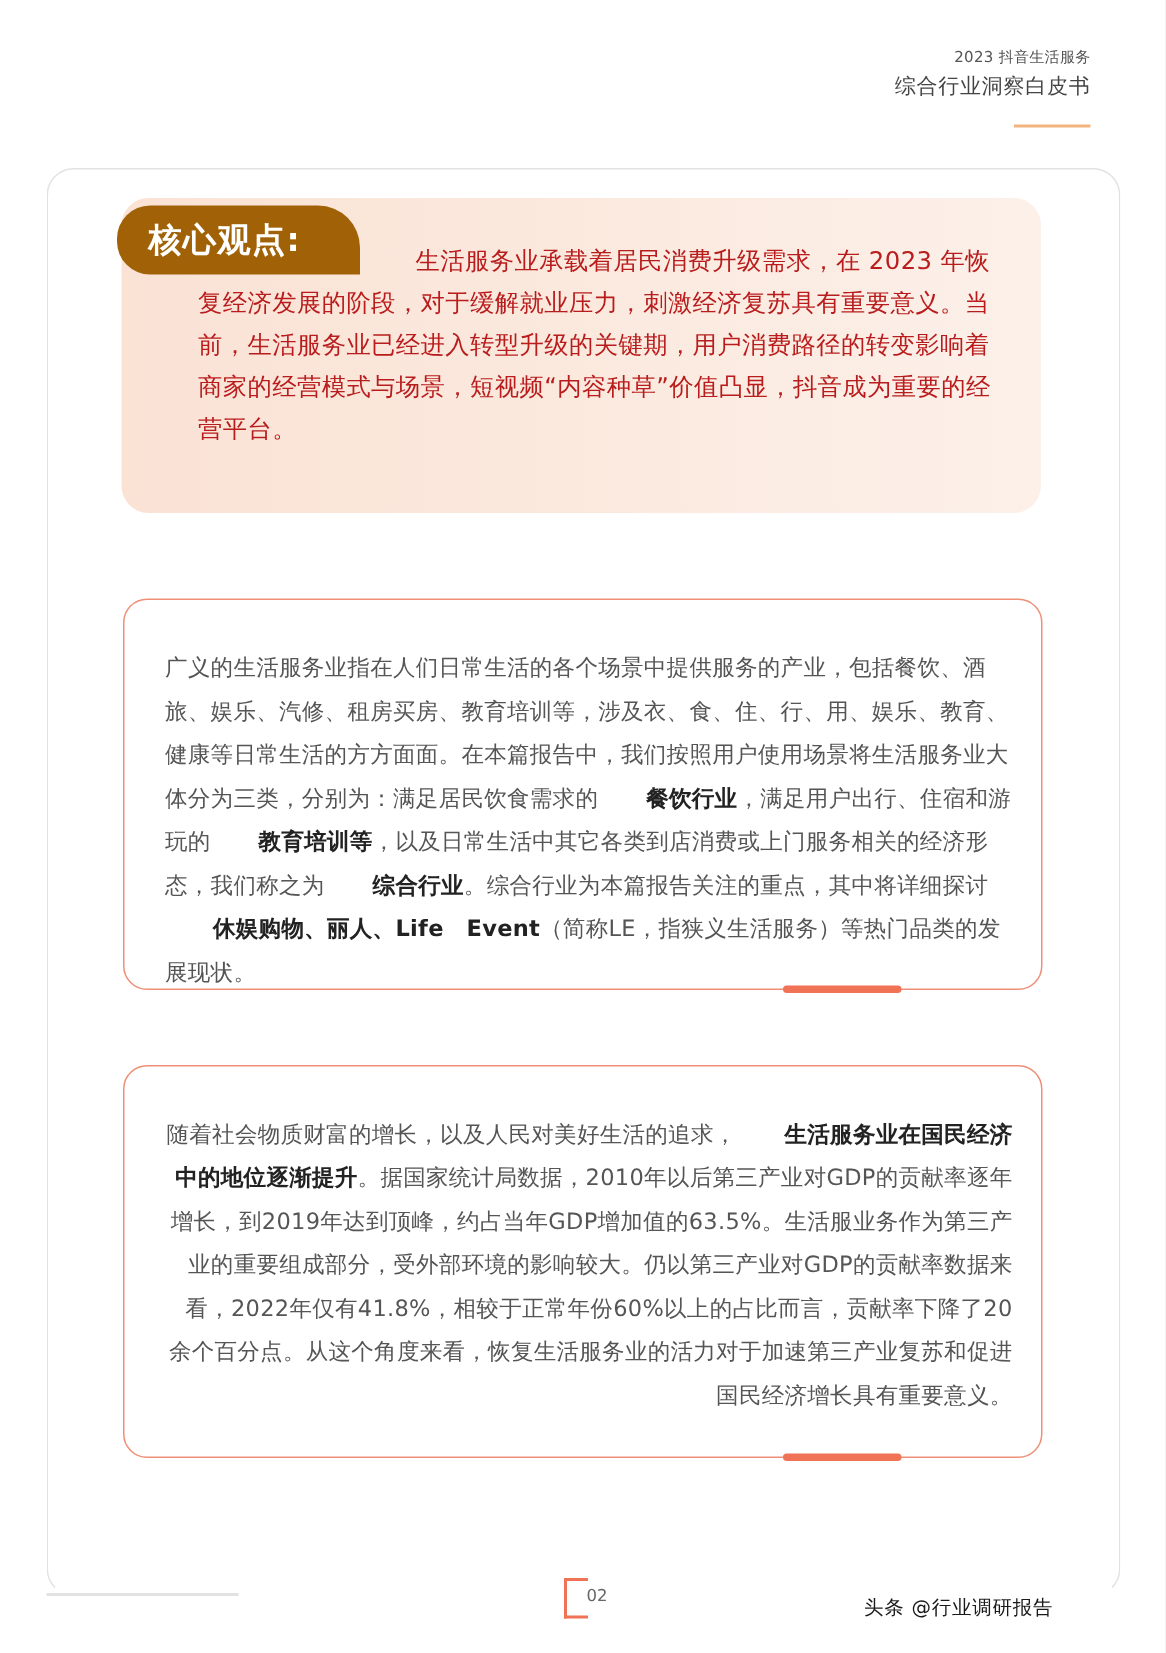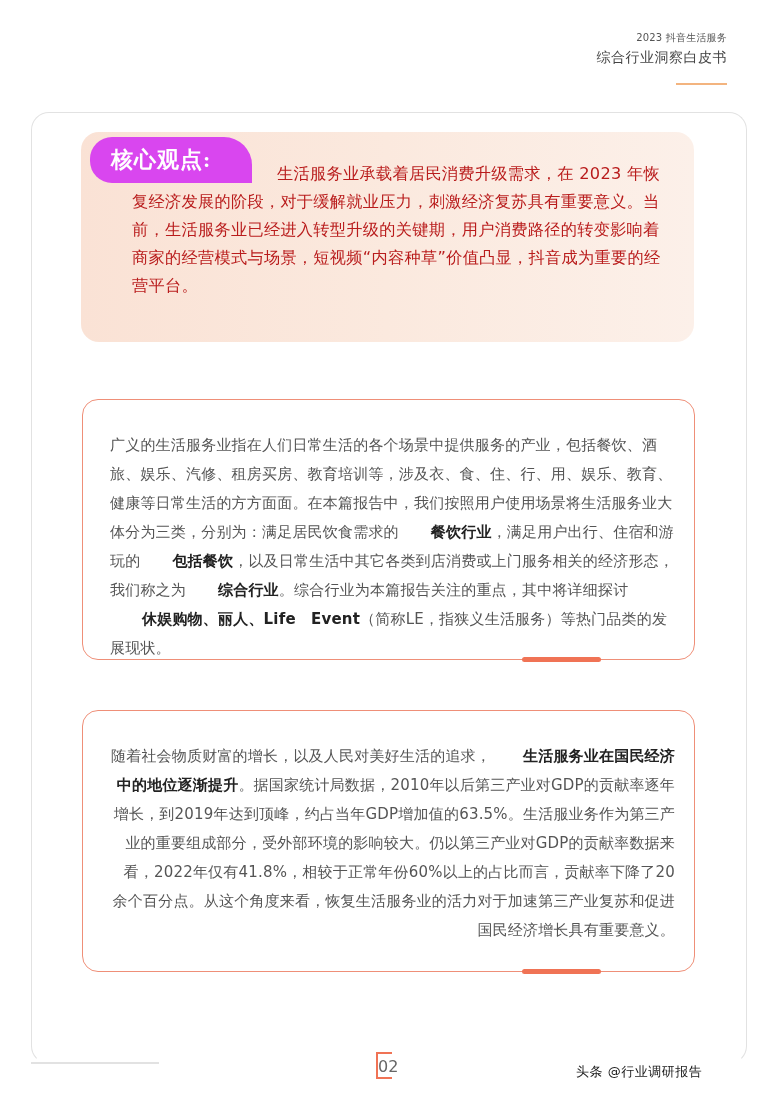--- a/index.html
+++ b/index.html
@@ -17,24 +17,23 @@
     border:1.5px solid #e2e2e2; border-radius:18px; border-bottom-color:transparent;
   }
   .frame-bottom-left { position:absolute; left:31px; top:1062px; width:128px; height:1.5px; background:#e2e2e2; }
 
   .core {
     position:absolute; left:81px; top:132px; width:613px; height:210px;
     border-radius:18px;
     background:linear-gradient(90deg,#fae2d5 0%,#fbe9de 50%,#fcf0e9 100%);
   }
   .core-tag {
-    position:absolute; left:90px; top:137px; width:162px; height:46px;
-    background:#d946ef; border-radius:22px 22px 0 22px;
+    position:absolute; left:78px; top:137px; width:162px; height:46px;
+    background:#a16207; border-radius:22px 22px 0 22px;
     border-top-right-radius:28px;
-    font-family:Liberation Serif, serif;
   }
   .core-tag span {
     position:absolute; left:21px; top:8px; font-size:22px; font-weight:bold; color:#ffffff; letter-spacing:1px;
   }
   .core-text {
     position:absolute; left:132px; top:160px; width:530px; font-size:16.2px; line-height:28px; color:#b91c1c;
     text-indent:145px; letter-spacing:0.3px;
   }
 
   .card {
@@ -42,21 +41,21 @@
   }
   .card1 { top:399px; height:259px; }
   .card2 { top:710px; height:260px;text-align:right; }
   .card .accent { position:absolute; left:439px; bottom:-3px; width:79px; height:5px; background:#f07355; border-radius:3px; }
   .card-text {
     position:absolute; left:27px; top:31px; width:565px; font-size:15px; line-height:29px; color:#555; letter-spacing:0.2px;
   }
   .card-text b { color:#222; font-weight:bold;margin-left:32px; }
 
   .page-num { position:absolute; left:376px; top:1052px; width:14px; height:23px; border:2px solid #f07355; border-right:none; }
-  .page-num span { position:absolute; left:0; top:3px; font-size:16px; color:#666; }
+  .page-num span { position:absolute; left:13px; top:3px; font-size:11px; color:#666; }
 
   .watermark { position:absolute; left:576px; top:1063px; font-size:13px; color:#1a1a1a; letter-spacing:0.5px; }
 </style>
 </head>
 <body>
 
 <div class="header">
   <div class="sub">2023 抖音生活服务</div>
   <div class="title">综合行业洞察白皮书</div>
   <div class="underline"></div>
@@ -66,21 +65,21 @@
 <div class="frame-bottom-left"></div>
 
 <div class="core"></div>
 <div class="core-tag">
   <span>核心观点:</span>
 </div>
 <div class="core-text">生活服务业承载着居民消费升级需求，在 2023 年恢复经济发展的阶段，对于缓解就业压力，刺激经济复苏具有重要意义。当前，生活服务业已经进入转型升级的关键期，用户消费路径的转变影响着商家的经营模式与场景，短视频“内容种草”价值凸显，抖音成为重要的经营平台。</div>
 
 <div class="card card1">
   <div class="card-text">
-    <span>广义的生活服务业指在人们日常生活的各个场景中提供服务的产业，包括餐饮、酒旅、娱乐、汽修、租房买房、教育培训等，涉及衣、食、住、行、用、娱乐、教育、健康等日常生活的方方面面。在本篇报告中，我们按照用户使用场景将生活服务业大体分为三类，分别为：满足居民饮食需求的</span><b>餐饮行业</b><span>，满足用户出行、住宿和游玩的</span><b>包括餐饮</b><span>，以及日常生活中其它各类到店消费或上门服务相关的经济形态，我们称之为</span><b>综合行业</b><span>。综合行业为本篇报告关注的重点，其中将详细探讨</span><b>休娱购物、丽人、Life　Event</b><span>（简称LE，指狭义生活服务）等热门品类的发展现状。</span>
+    <span>广义的生活服务业指在人们日常生活的各个场景中提供服务的产业，包括餐饮、酒旅、娱乐、汽修、租房买房、教育培训等，涉及衣、食、住、行、用、娱乐、教育、健康等日常生活的方方面面。在本篇报告中，我们按照用户使用场景将生活服务业大体分为三类，分别为：满足居民饮食需求的</span><b>餐饮行业</b><span>，满足用户出行、住宿和游玩的</span><b>教育培训等</b><span>，以及日常生活中其它各类到店消费或上门服务相关的经济形态，我们称之为</span><b>综合行业</b><span>。综合行业为本篇报告关注的重点，其中将详细探讨</span><b>休娱购物、丽人、Life　Event</b><span>（简称LE，指狭义生活服务）等热门品类的发展现状。</span>
   </div>
   <div class="accent"></div>
 </div>
 
 <div class="card card2">
   <div class="card-text">
     <span>随着社会物质财富的增长，以及人民对美好生活的追求，</span><b>生活服务业在国民经济中的地位逐渐提升</b><span>。据国家统计局数据，2010年以后第三产业对GDP的贡献率逐年增长，到2019年达到顶峰，约占当年GDP增加值的63.5%。生活服业务作为第三产业的重要组成部分，受外部环境的影响较大。仍以第三产业对GDP的贡献率数据来看，2022年仅有41.8%，相较于正常年份60%以上的占比而言，贡献率下降了20余个百分点。从这个角度来看，恢复生活服务业的活力对于加速第三产业复苏和促进国民经济增长具有重要意义。</span>
   </div>
   <div class="accent"></div>
 </div>

